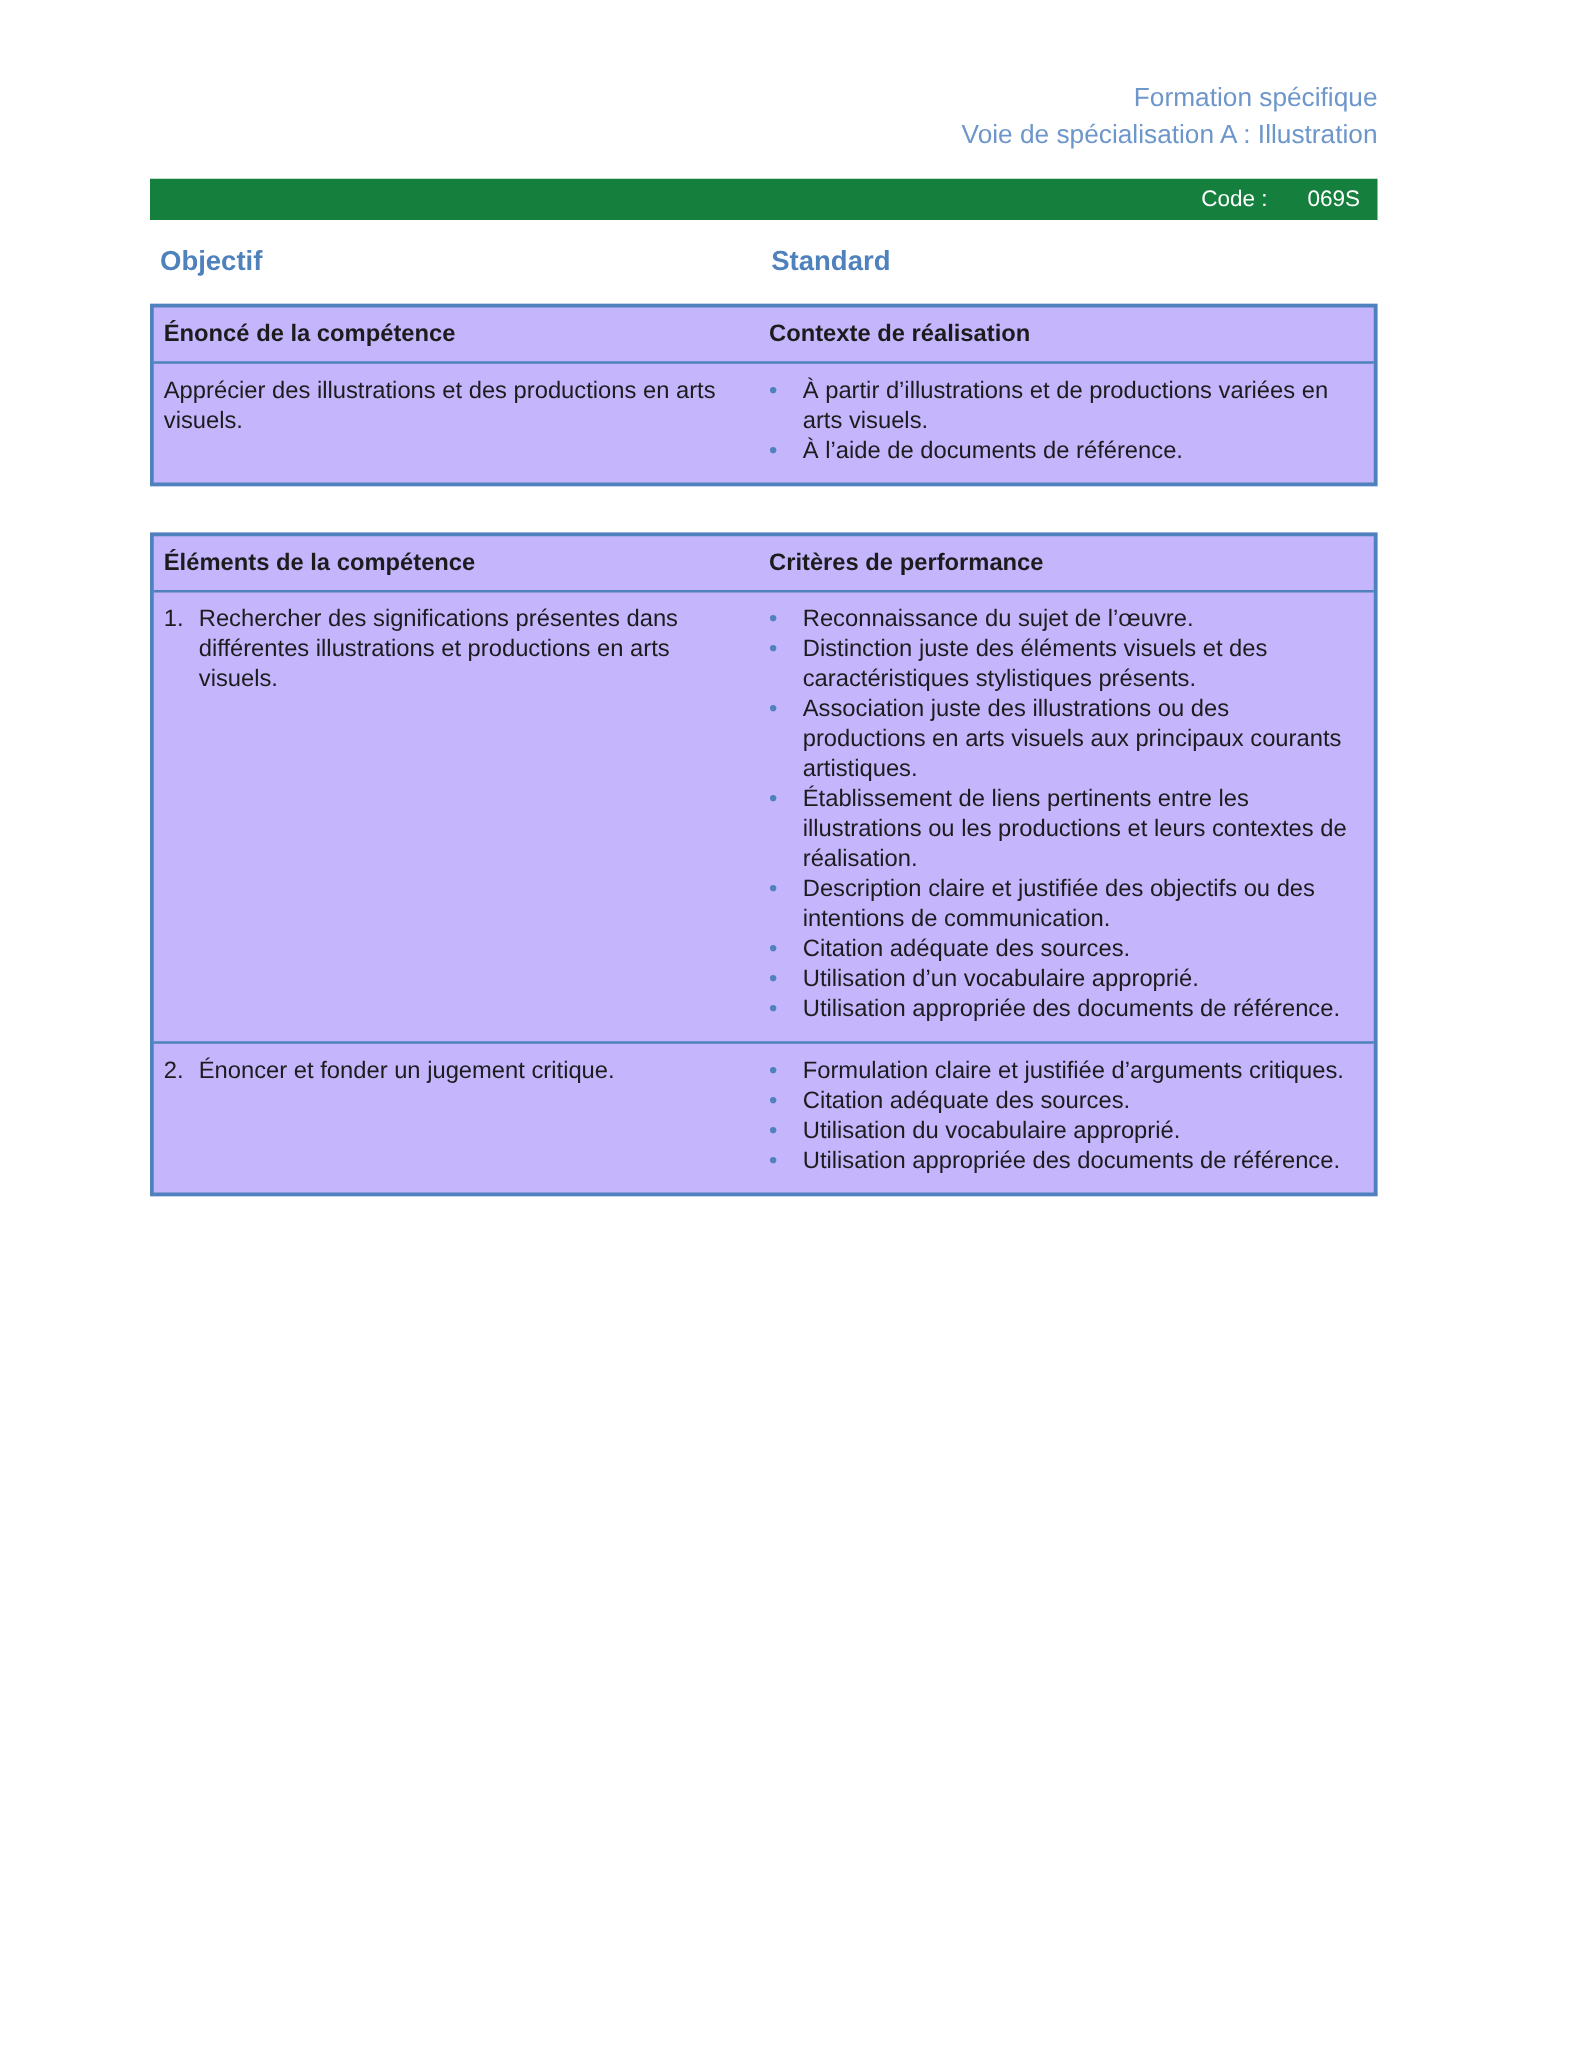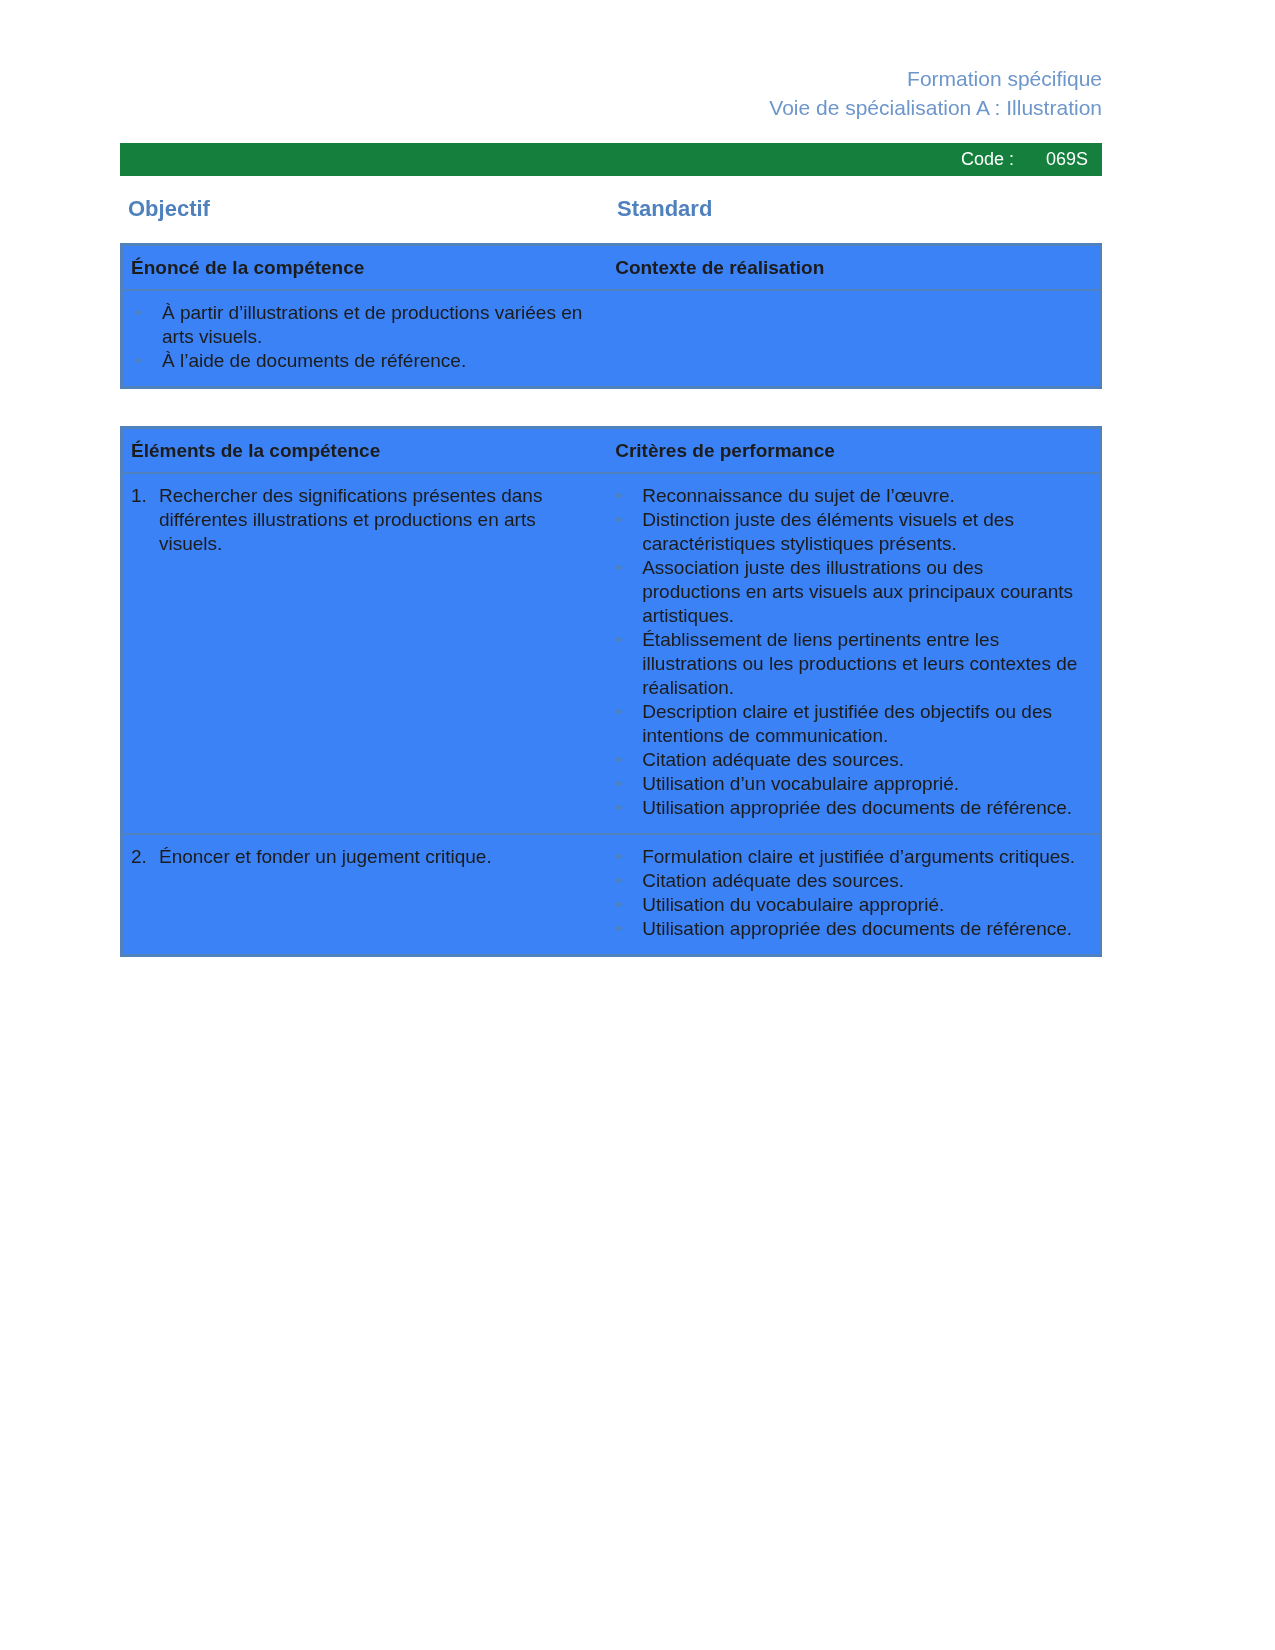--- a/index.html
+++ b/index.html
@@ -64,21 +64,21 @@
     position: absolute; left: 497px; top: 0;
     color: #4f81bd; font-weight: bold; font-size: 22px;
   }
 
   
   .tbl {
     position: absolute;
     left: 120px;
     width: 982px;
     border: 3px solid #4f81bd;
-    background: #3b82f6;
+    background: #c4b5fd;
     font-size: 19px;
     line-height: 24px;
   }
   .tbl-1 { top: 243px; }
   .tbl-2 { top: 385px; margin-top: 41px; }
 
   .tbl-grid {
     display: grid;
     grid-template-columns: 49.2% 50.8%;
   }
@@ -142,20 +142,21 @@
     <span class="objectif">Objectif</span>
     <span class="standard">Standard</span>
   </div>
 
   <div class="tbl tbl-1">
     <div class="tbl-grid tbl-headrow">
       <div class="cell cell-left">Énoncé de la compétence</div>
       <div class="cell cell-right">Contexte de réalisation</div>
     </div>
     <div class="tbl-grid tbl-bodyrow">
+      <div class="cell cell-left">Apprécier des illustrations et des productions en arts visuels.</div>
       <div class="cell cell-right">
         <ul class="crit">
           <li>
             <span class="dot"></span>
             <span class="txt">À partir d’illustrations et de productions variées en arts visuels.</span>
           </li>
           <li>
             <span class="dot"></span>
             <span class="txt">À l’aide de documents de référence.</span>
           </li>

